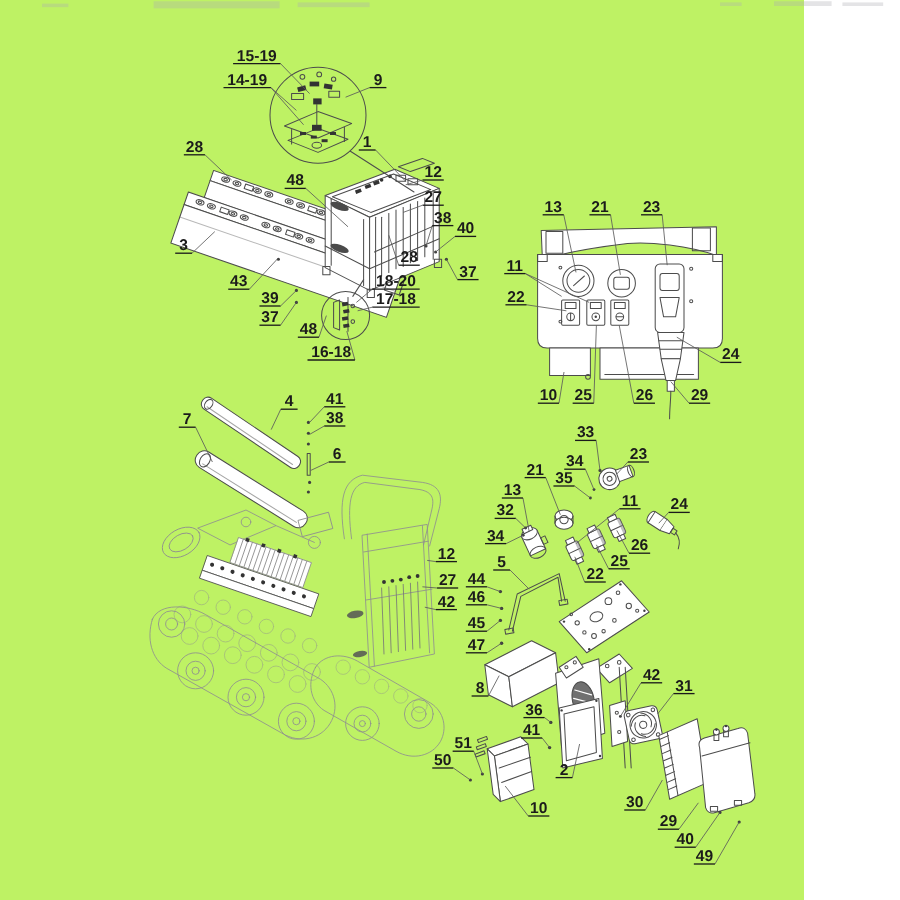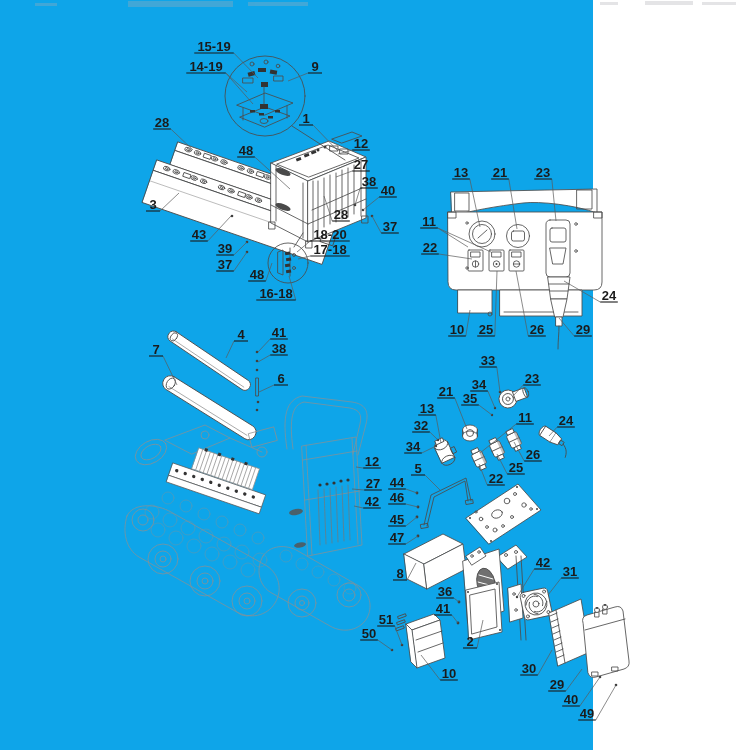--- a/index.html
+++ b/index.html
@@ -1,16 +1,16 @@
 <!DOCTYPE html>
 <html><head>
 <meta charset="utf-8">
 <style>
   html,body{margin:0;padding:0;width:750px;height:750px;overflow:hidden;background:#ffffff;}
-  .stage{position:relative;width:593px;height:750px;background:#0ea5e9;font-family:"Liberation Sans",sans-serif;}
+  .stage{position:relative;width:670px;height:750px;background:#bef264;font-family:"Liberation Sans",sans-serif;}
   svg{position:absolute;left:0;top:0;}
   .callout-text{
     font-family:"Liberation Sans",sans-serif;
     font-size:13px;
     font-weight:bold;
     fill:#1b1b1b;
     text-anchor:middle;
   }
   .callout-underline{stroke:#1b1b1b;stroke-width:1.1;}
   .leader{stroke:#5a5a5a;stroke-width:0.7;fill:none;}

